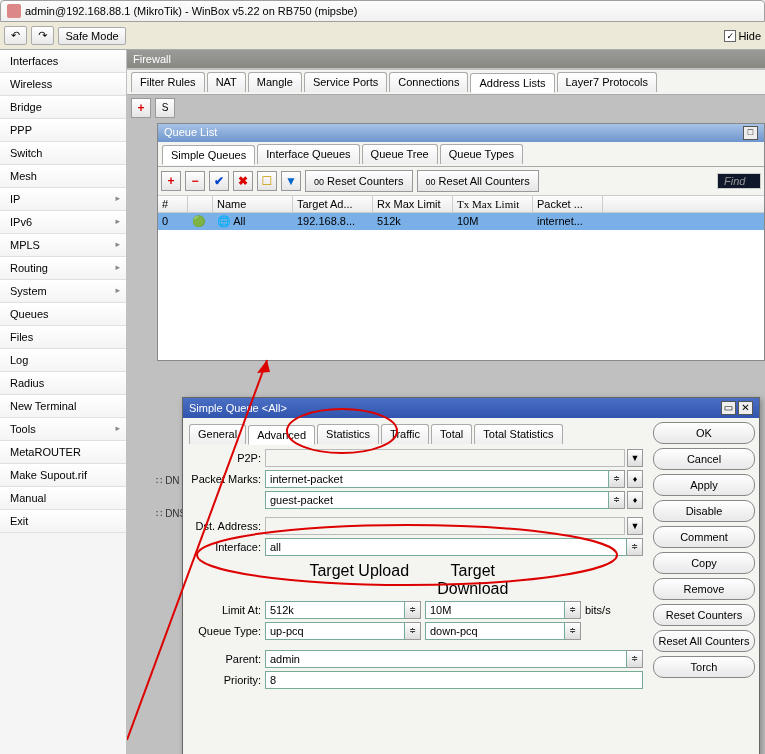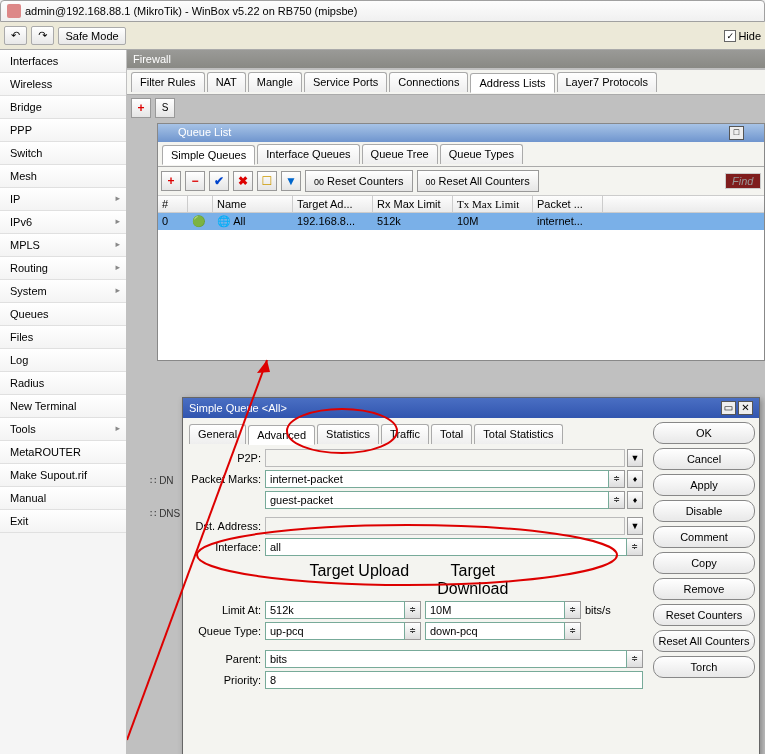--- a/index.html
+++ b/index.html
@@ -11,21 +11,21 @@
 .layout { display: flex; height: 720px; }
 .sidebar { width: 127px; background: #f5f5f5; border-right: 1px solid #c0c0c0; }
 .sidebar-item { padding: 5px 10px; border-bottom: 1px solid #e0e0e0; background: linear-gradient(#fff,#f4f4f4); cursor: pointer; position: relative; }
 .sidebar-item.sub::after { content: "▸"; position: absolute; right: 6px; color: #888; font-size: 9px; }
 .main { flex: 1; position: relative; background: #c0c0c0; }
 .panel-title { background: linear-gradient(#9a9a97,#898984); color: #fff; padding: 3px 6px; font-size: 11px; margin-bottom: 2px; }
 .tabbar { display: flex; gap: 2px; padding: 2px 4px; background: #f4f4f0; border-bottom: 1px solid #aaa; }
 .tab { padding: 3px 8px; border: 1px solid #aaa; border-bottom: none; background: linear-gradient(#fff,#eee); border-radius: 3px 3px 0 0; cursor: pointer; }
 .tab.active { background: #fff; font-weight: normal; border-bottom: 1px solid #fff; position: relative; top: 1px; }
 .queue-window { margin: 2px 0 0 30px; background: #f4f4f0; border: 1px solid #888; }
-.queue-title { background: linear-gradient(#a7c3e6,#6f95ce); color: #fff; padding: 2px 20px; display: flex; justify-content: space-between; }
+.queue-title { background: linear-gradient(#a7c3e6,#6f95ce); color: #fff; padding: 2px 6px; display: flex; justify-content: space-between; }
 .qtoolbar { display: flex; gap: 4px; padding: 3px; align-items: center; border-bottom: 1px solid #ccc; }
 .qbtn { width: 20px; height: 20px; border: 1px solid #999; background: linear-gradient(#fff,#e5e5e5); text-align: center; line-height: 18px; font-size: 12px; cursor: pointer; }
 .qbtn.red { color: #d00; font-weight: bold; }
 .qbtn.blue { color: #04c; font-weight: bold; }
 .btn-lg { border: 1px solid #999; background: linear-gradient(#fff,#e5e5e5); padding: 4px 8px; cursor: pointer; }
 .gridhead { display: flex; background: linear-gradient(#fdfdfd,#ebebeb); border-bottom: 1px solid #ccc; }
 .gridhead > div { border-right: 1px solid #ccc; padding: 2px 4px; }
 .gridrow { display: flex; background: #7ab0e8; }
 .gridrow > div { padding: 2px 4px; border-right: 1px solid transparent; }
 .dialog { position: absolute; left: 185px; top: 347px; width: 578px; background: #f4f4f0; border: 1px solid #666; box-shadow: 2px 2px 6px rgba(0,0,0,.3); }
@@ -40,21 +40,21 @@
 .formrow label { width: 76px; text-align: right; padding-right: 4px; }
 .field { flex: 1; border: 1px solid #7a9; background: #fff; padding: 1px 4px; height: 18px; display: flex; align-items: center; }
 .field.half { flex: 0 0 140px; }
 .drop { width: 16px; height: 18px; border: 1px solid #999; border-left: none; background: linear-gradient(#fff,#ddd); text-align: center; line-height: 16px; font-size: 8px; cursor: pointer; }
 .arrowbox { width: 16px; height: 18px; border: 1px solid #999; background: linear-gradient(#fff,#ddd); text-align: center; line-height: 16px; font-size: 9px; cursor: pointer; margin-left: 2px; }
 .section-labels { display: flex; margin: 6px 0 2px 0; }
 .section-labels > div { flex: 1; text-align: center; font-size: 16px; }
 .statusbar { border-top: 1px solid #aaa; background: #f4f4f0; padding: 2px 6px; margin-top: 8px; }
 .arrow-line { position: absolute; z-index: 99; pointer-events: none; }
 .checkbox { width: 12px; height: 12px; border: 1px solid #666; background: #fff; display: inline-block; vertical-align: middle; margin-right: 2px; text-align: center; line-height: 10px; font-size: 9px; }
-.find { margin-left: auto; color: #999; font-style: italic; border: 1px solid #ccc; background: #7f1d1d; padding: 1px 6px; width: 36px; }
+.find { margin-left: auto; color: #999; font-style: italic; border: 1px solid #ccc; background: #0f172a; padding: 1px 6px; width: 44px; }
 </style>
 </head>
 <body>
 
 <div class="titlebar">
   <span class="icon"></span>
   <span>admin@192.168.88.1 (MikroTik) - WinBox v5.22 on RB750 (mipsbe)</span>
 </div>
 
 <div class="toolbar">
@@ -145,21 +145,21 @@
           <div style="width: 25px;">🟢</div>
           <div style="width: 80px;"><span style="color:#2a2;">🌐</span> All</div>
           <div style="width: 80px;">192.168.8...</div>
           <div style="width: 80px;">512k</div>
           <div style="width: 80px;">10M</div>
           <div style="width: 70px;">internet...</div>
         </div>
       <div style="height:130px;background:#fff;"></div>
     </div>
 
-    <div style="position:absolute;left:23px;top:425px;font-size:10px;color:#333;">
+    <div style="position:absolute;left:29px;top:425px;font-size:10px;color:#333;">
       <div>∷ <span>DN</span></div>
       <div style="height:22px;"></div>
       <div>∷ <span>DNS</span></div>
     </div>
 
     <div class="dialog" style="left:55px;">
       <div class="dialog-title">
         <span>Simple Queue &lt;All&gt;</span>
         <div class="ctrls">
           <div class="ctrl">▭</div>
@@ -227,21 +227,21 @@
             <label>Queue Type:</label>
             <div class="field half">up-pcq</div>
             <div class="drop">≑</div>
             <div style="width:4px;"></div>
             <div class="field half">down-pcq</div>
             <div class="drop">≑</div>
           </div>
 
           <div class="formrow" style="margin-top:10px;">
             <label>Parent:</label>
-            <div class="field">bits</div>
+            <div class="field">admin</div>
             <div class="drop">≑</div>
           </div>
           <div class="formrow">
             <label>Priority:</label>
             <div class="field">8</div>
           </div>
 
           <div style="height:60px;"></div>
           <div class="statusbar">enabled</div>
         </div>

